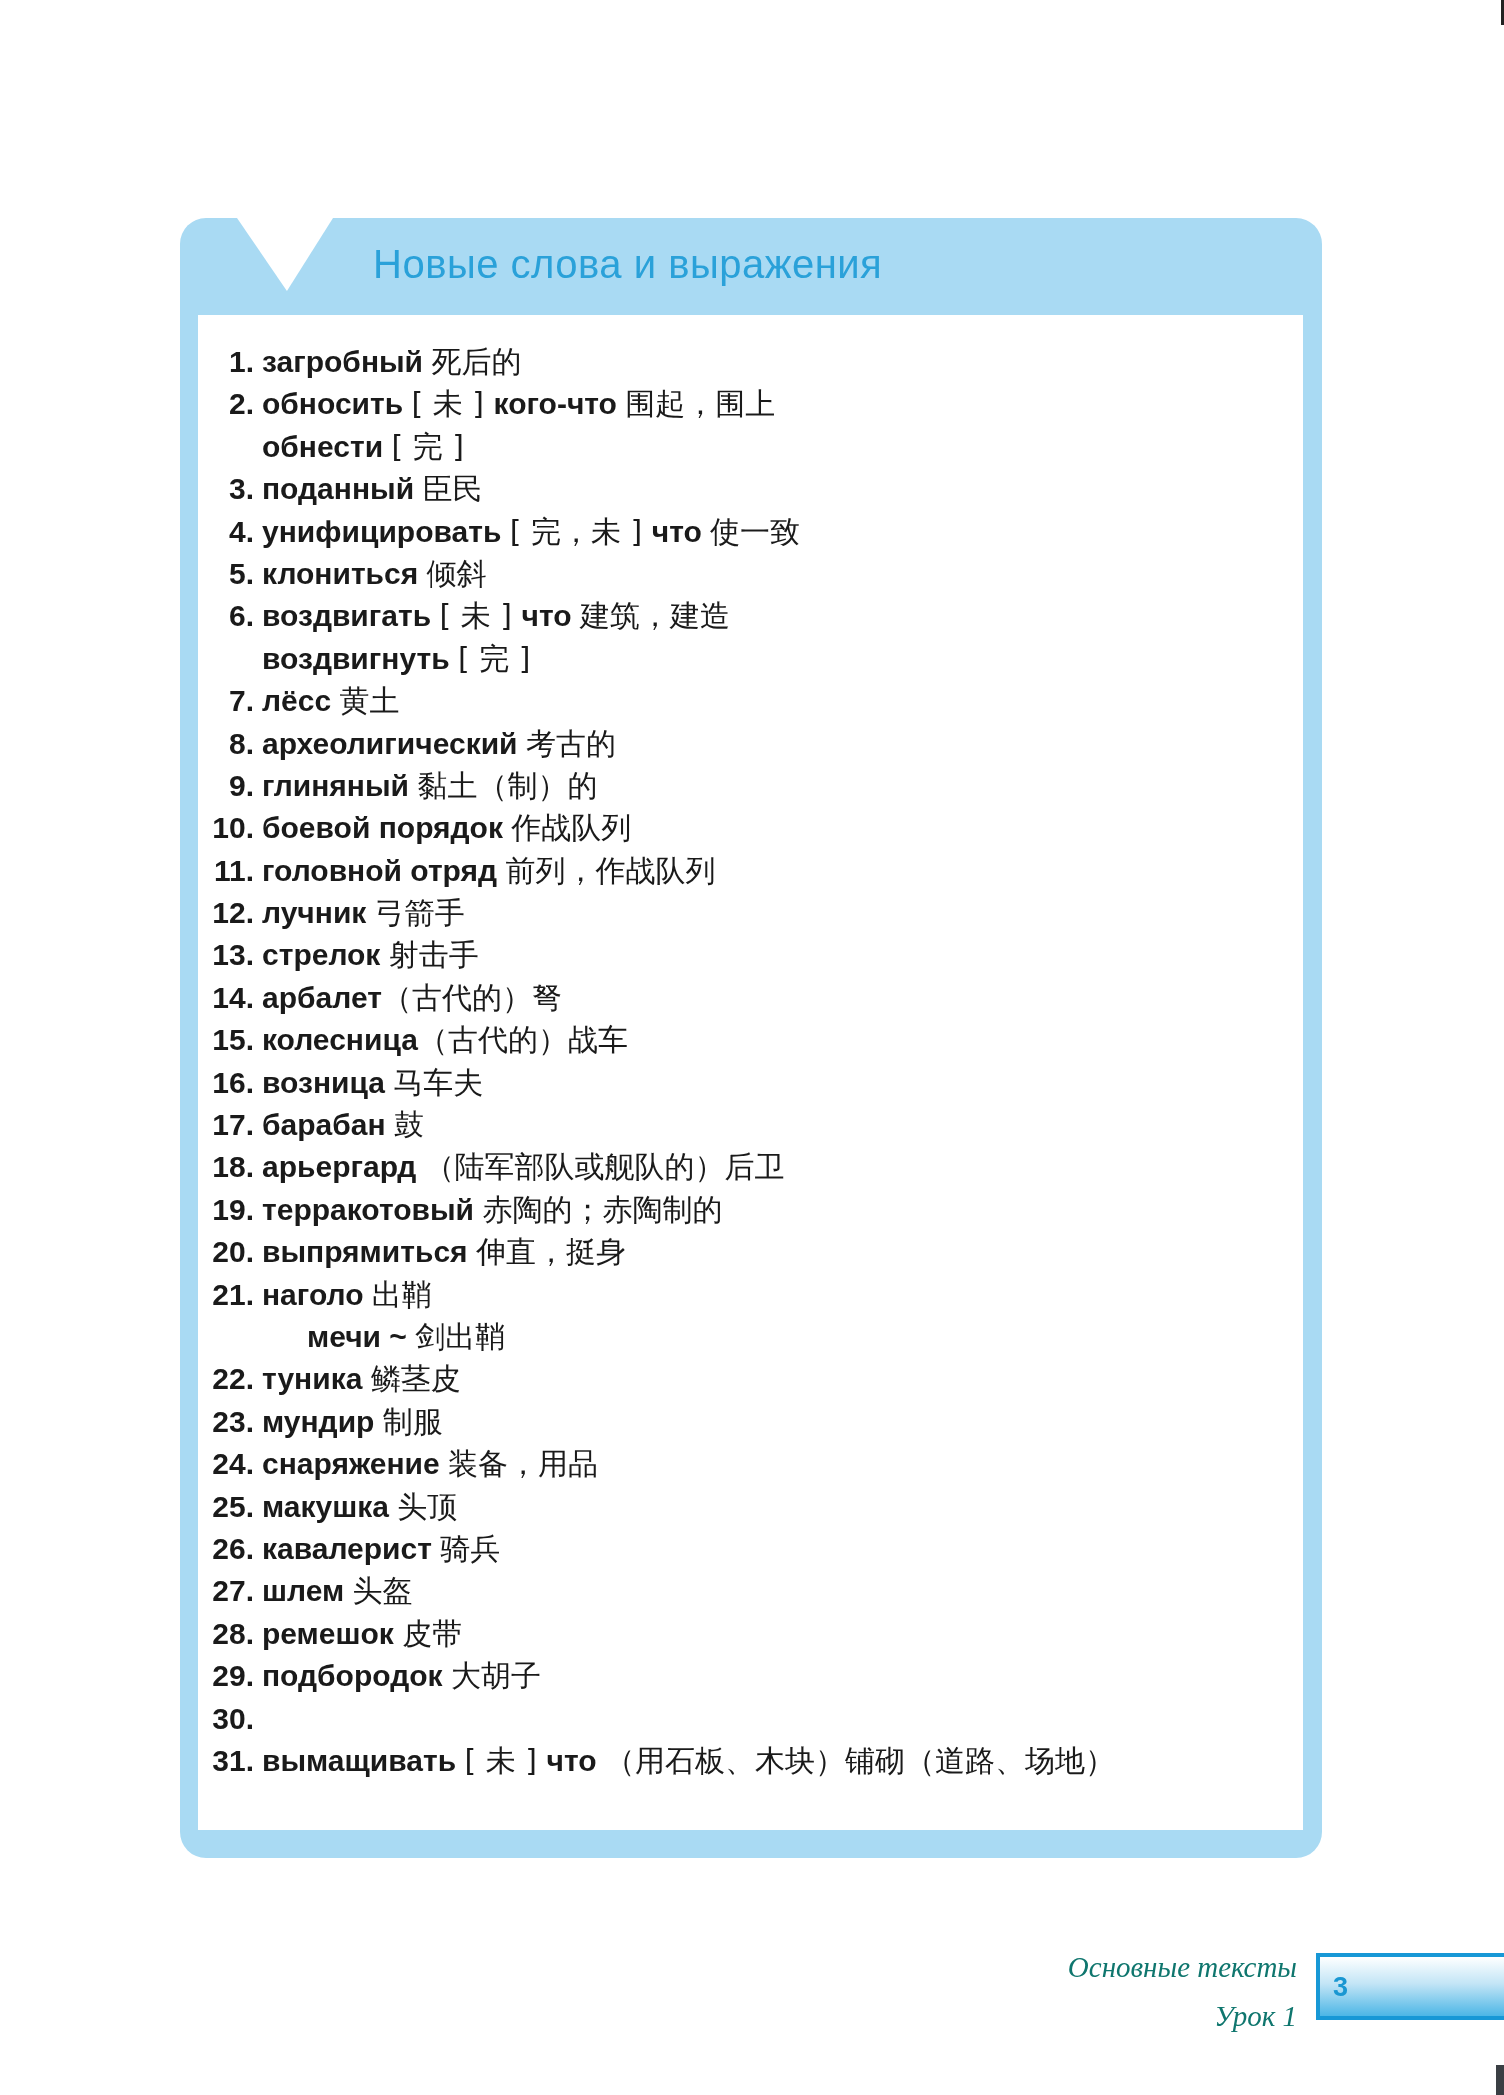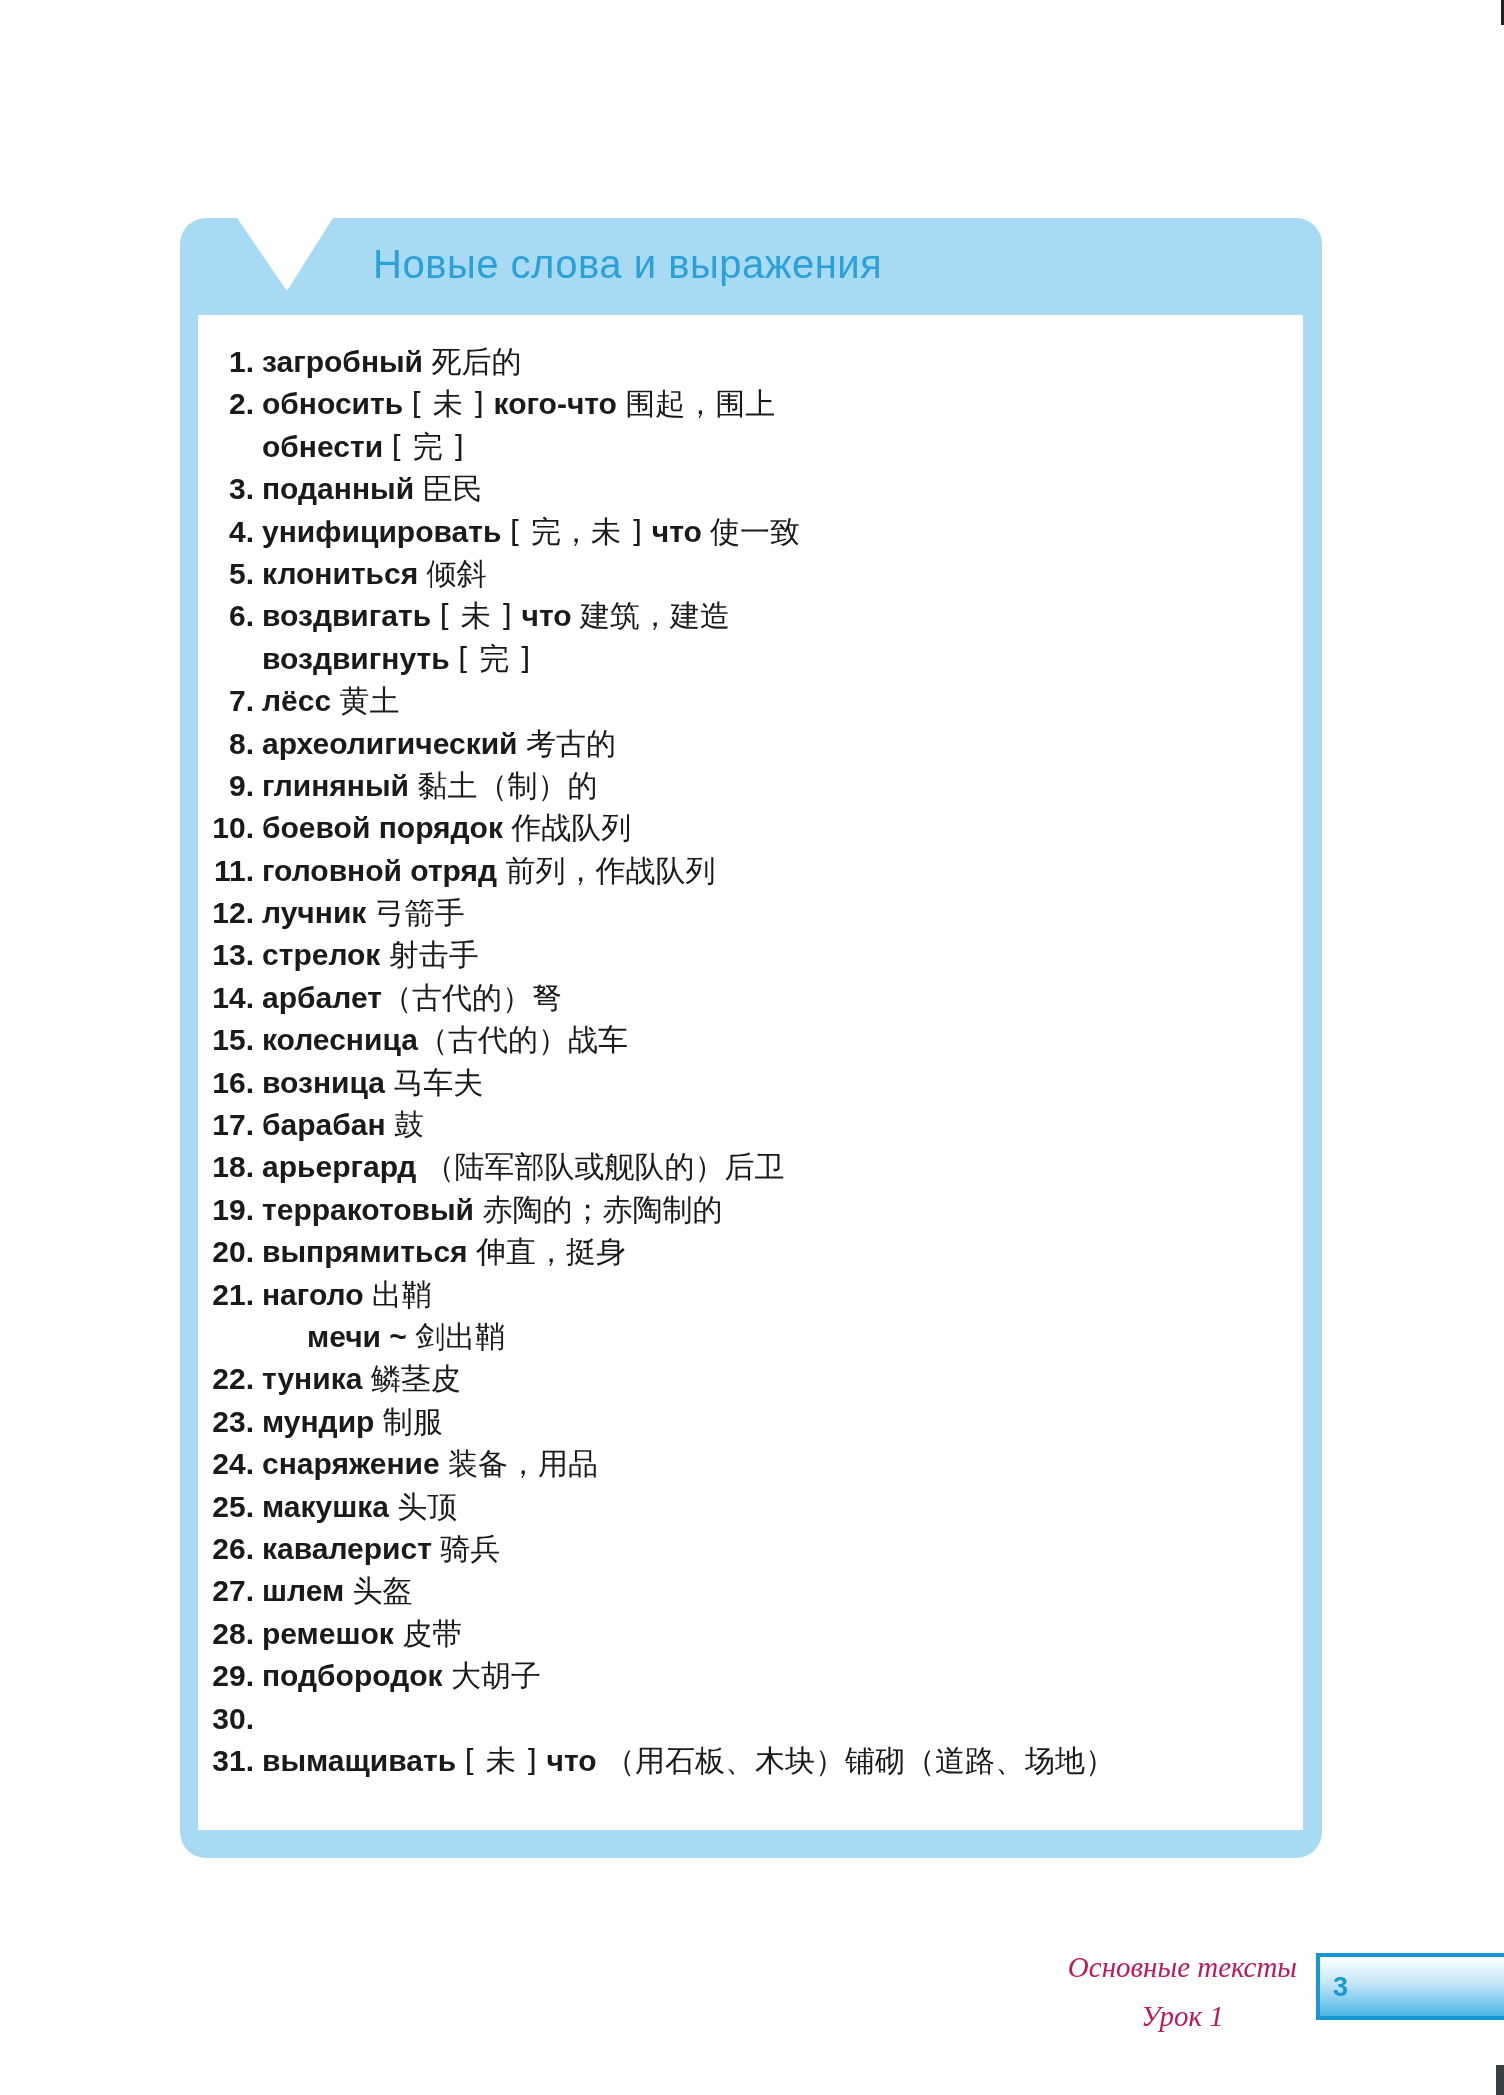--- a/index.html
+++ b/index.html
@@ -63,26 +63,26 @@
     font-weight:bold;
   }
   .txt{margin-left:8px;}
   .row.indent .txt{margin-left:53px;text-align:center;}
   .ru{font-weight:bold;}
   .zh{font-weight:normal;font-family:"DejaVu Sans", sans-serif;margin-top:8px;}
   
   .footer-labels{
     position:absolute;
     right:207px;top:1943px;
-    text-align:center;
+    text-align:right;
     font-family:"Liberation Serif", serif;
     font-style:italic;
     font-size:29px;
     line-height:49px;
-    color:#be185d;
+    color:#0f766e;
     white-space:nowrap;
   }
   .page-number-box{
     position:absolute;
     left:1316px;top:1953px;
     width:188px;height:67px;
     box-sizing:border-box;
     border:4px solid var(--box-border,#1798d6);
     border-right:none;
     background:linear-gradient(180deg,#feffff 0%,#c3e5f6 45%,var(--box-grad,#4cb6e6) 100%);

